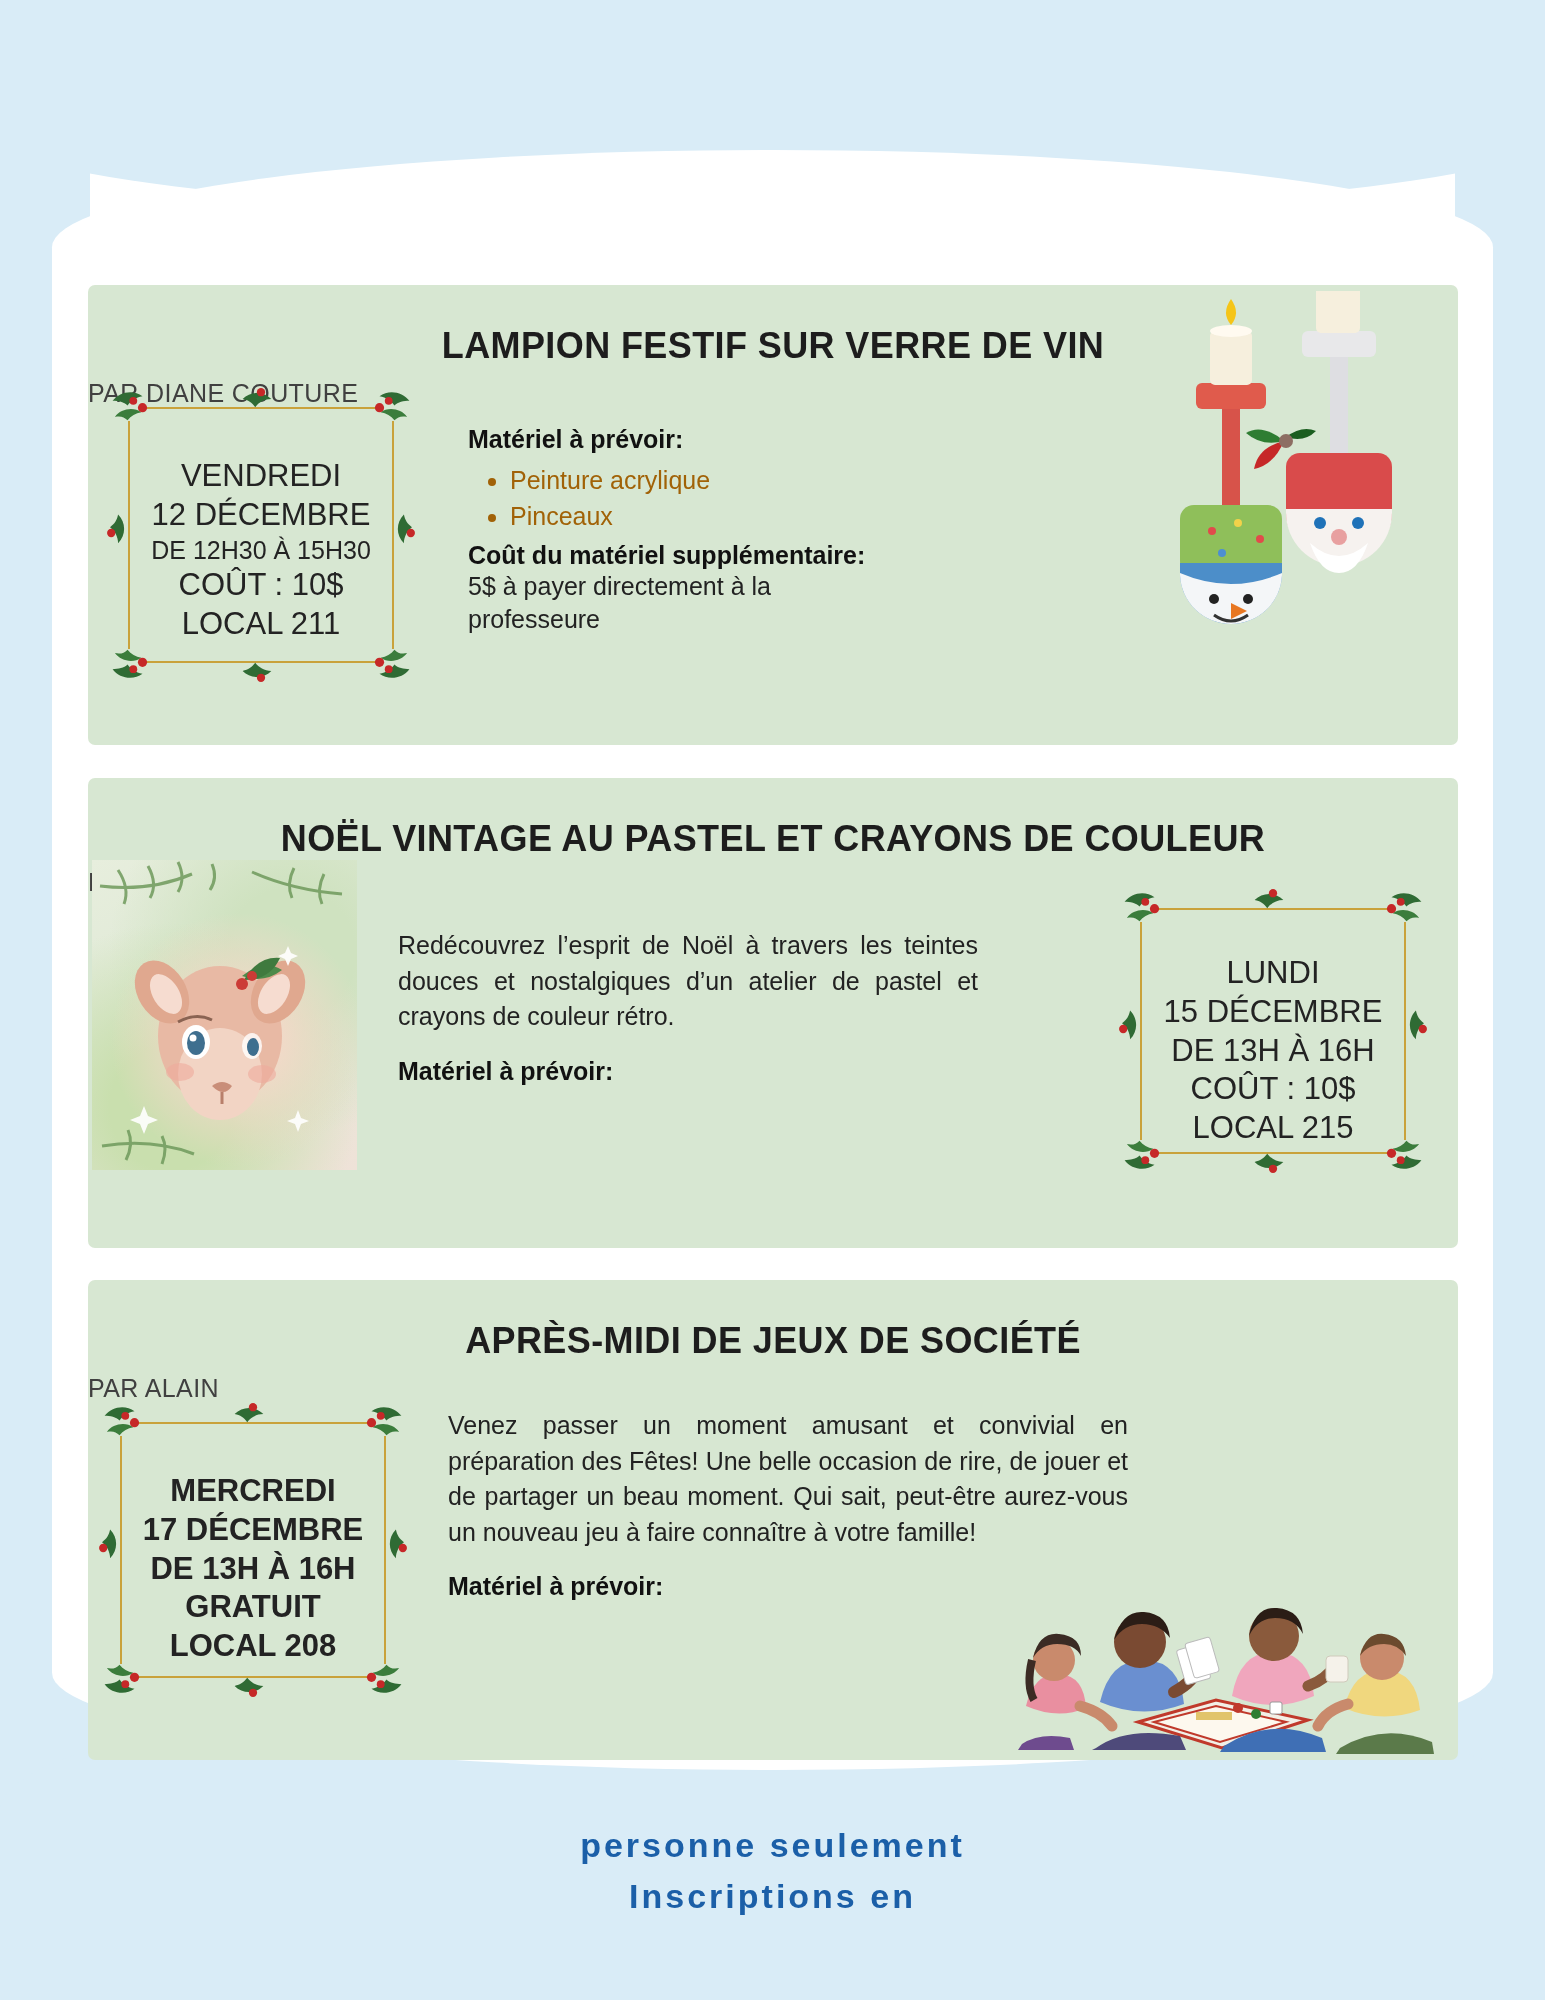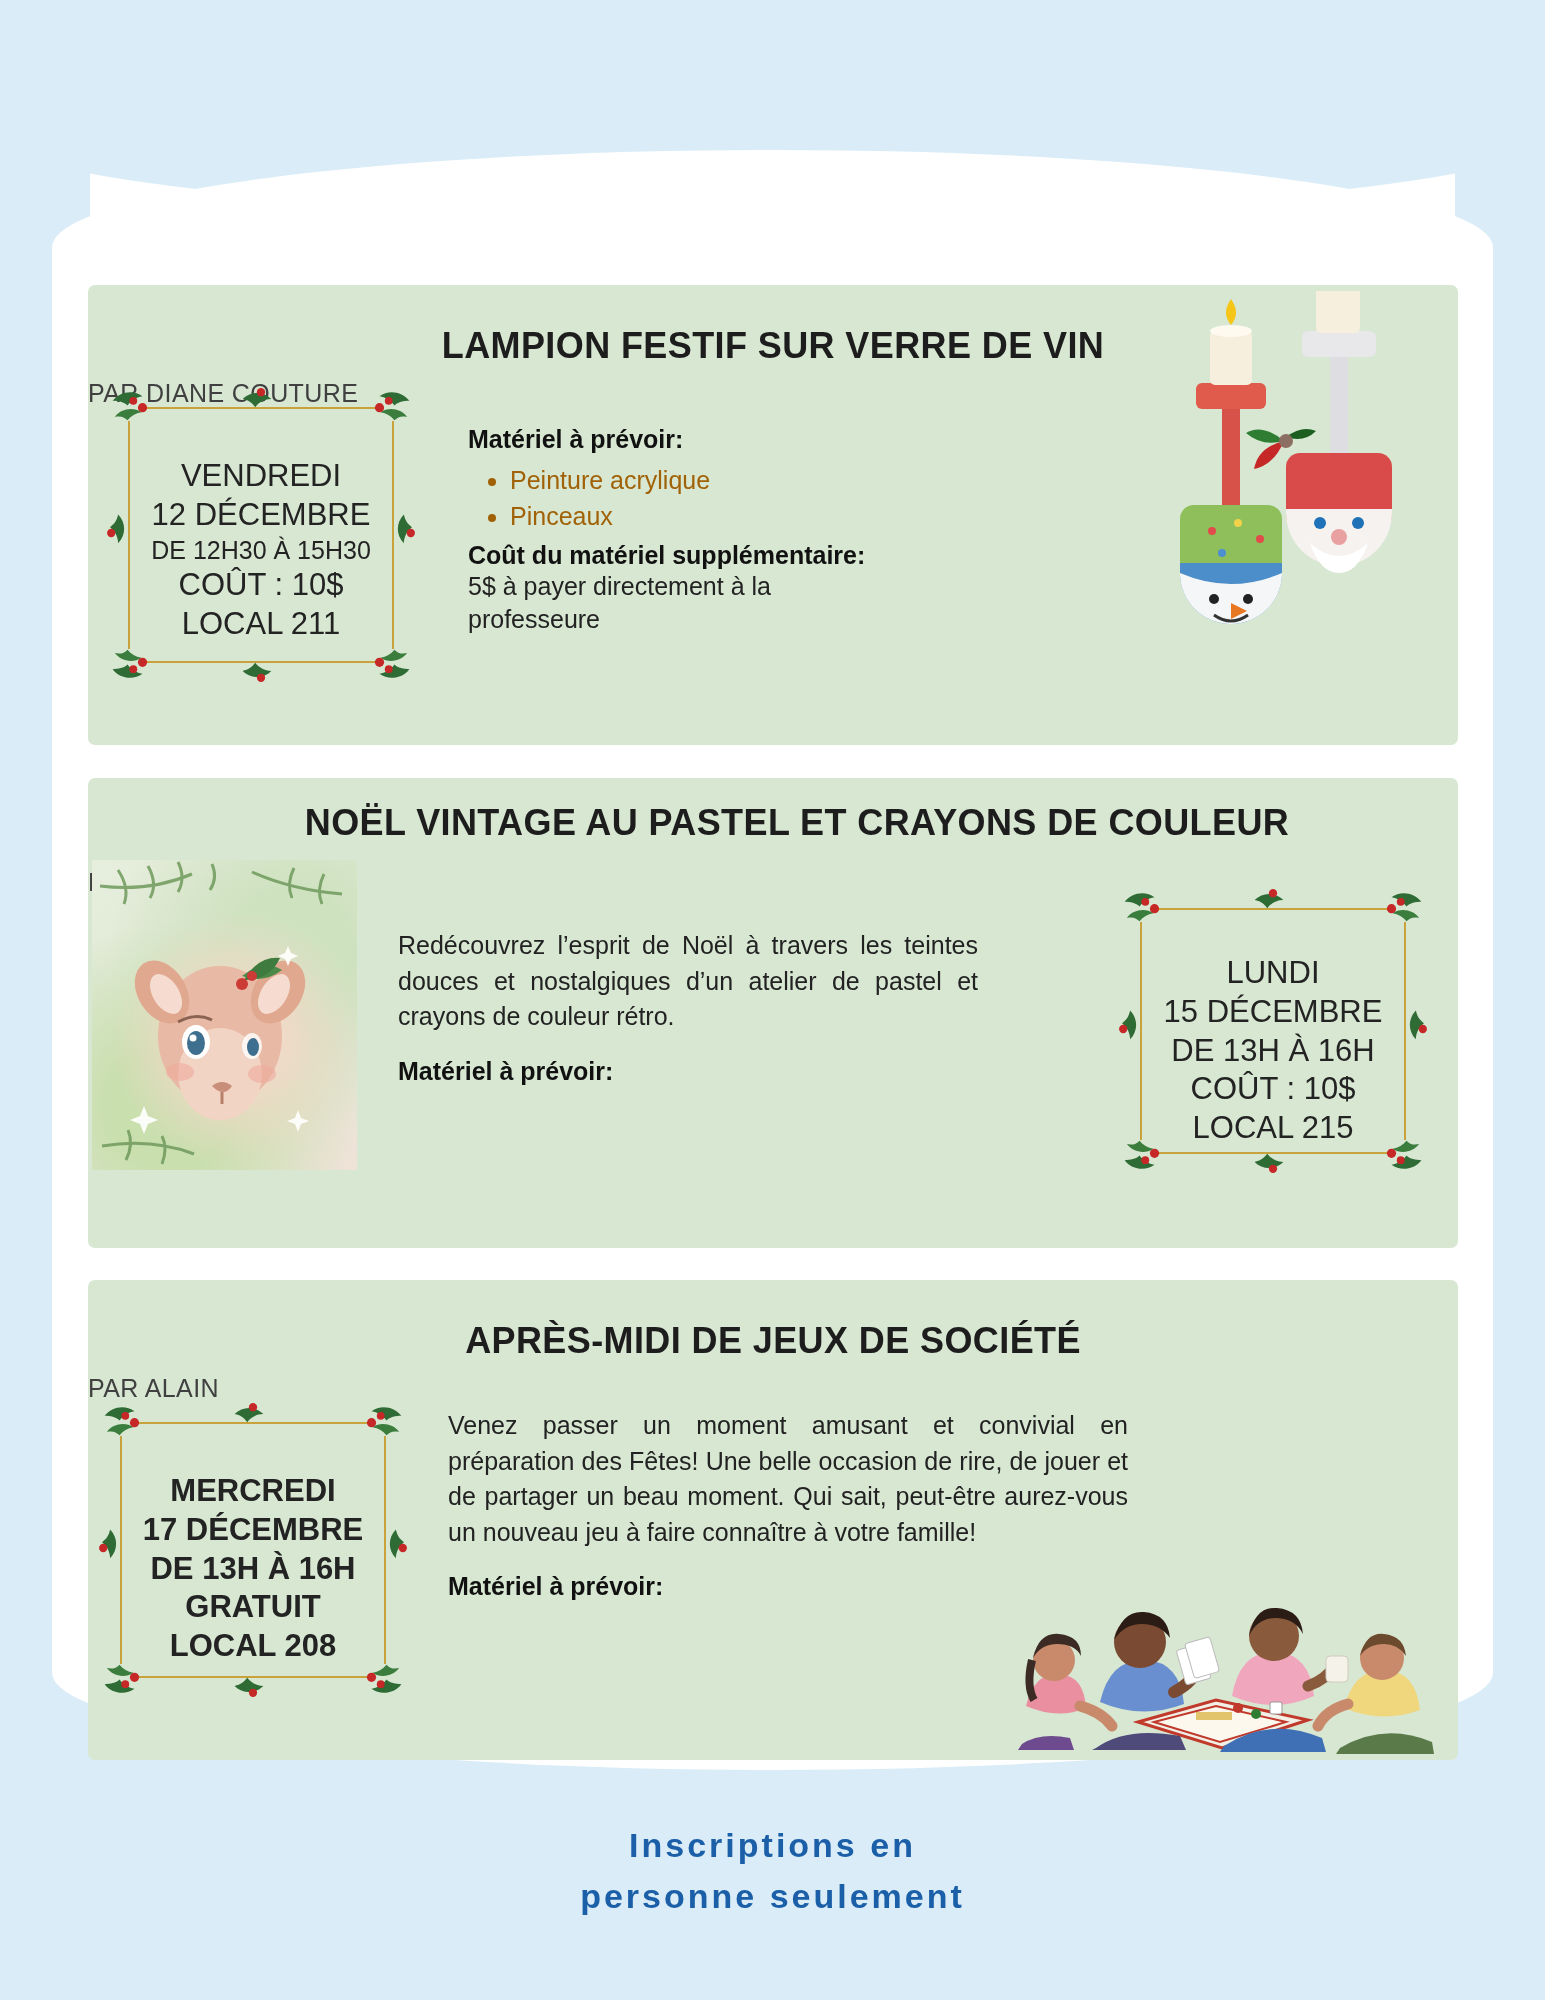--- a/index.html
+++ b/index.html
@@ -342,21 +342,21 @@
         <path d="M150 150 q-22 -18 -38 -8 q16 14 38 8z" fill="#2e7d32"></path>
         <path d="M150 150 q-10 24 -30 28 q4 -22 30 -28z" fill="#c62828"></path>
         <path d="M152 146 q16 -12 30 -6 q-12 12 -30 6z" fill="#1b5e20"></path>
         <circle cx="152" cy="150" r="7" fill="#8d6e63"></circle>
       </g>
     </svg>
   </div>
 
   <div class="card" id="card-2">
 
-    <div class="card-title" style="top:24px;padding-left:24px;">NOËL VINTAGE AU PASTEL ET CRAYONS DE COULEUR</div>
+    <div class="card-title" style="top:40px;">NOËL VINTAGE AU PASTEL ET CRAYONS DE COULEUR</div>
     <div class="card-subtitle" style="top:90px;">PAR ÉLIANE</div>
 
     <div class="text-col" style="left:310px; top:150px; width:580px;">
       <p class="para">Redécouvrez l’esprit de Noël à travers les teintes douces et nostalgiques d’un atelier de pastel et crayons de couleur rétro.</p>
       <p class="mat-label">Matériel à prévoir:</p>
     </div>
 
     <div style="position:absolute; right:30px; top:108px; width:310px; height:290px;">
       <div class="frame-line-h" style="left:36px; top:22px; width:238px;"></div>
       <div class="frame-line-h" style="left:36px; bottom:22px; width:238px;"></div>
@@ -577,17 +577,17 @@
         <path d="M360 194 q-22 6 -30 22" stroke="#c98a6c" stroke-width="11" fill="none" stroke-linecap="round"></path>
       </g>
 
       <circle cx="250" cy="198" r="5" fill="#c0392b"></circle>
       <circle cx="268" cy="204" r="5" fill="#2e7d32"></circle>
       <rect x="282" y="192" width="12" height="12" rx="2" fill="#fff" stroke="#999"></rect>
     </svg>
   </div>
 
   <div class="footer">
+    <div>personne seulement</div>
     <div>Inscriptions en</div>
-    <div>personne seulement</div>
   </div>
 
 </div>
 
 </body></html>

